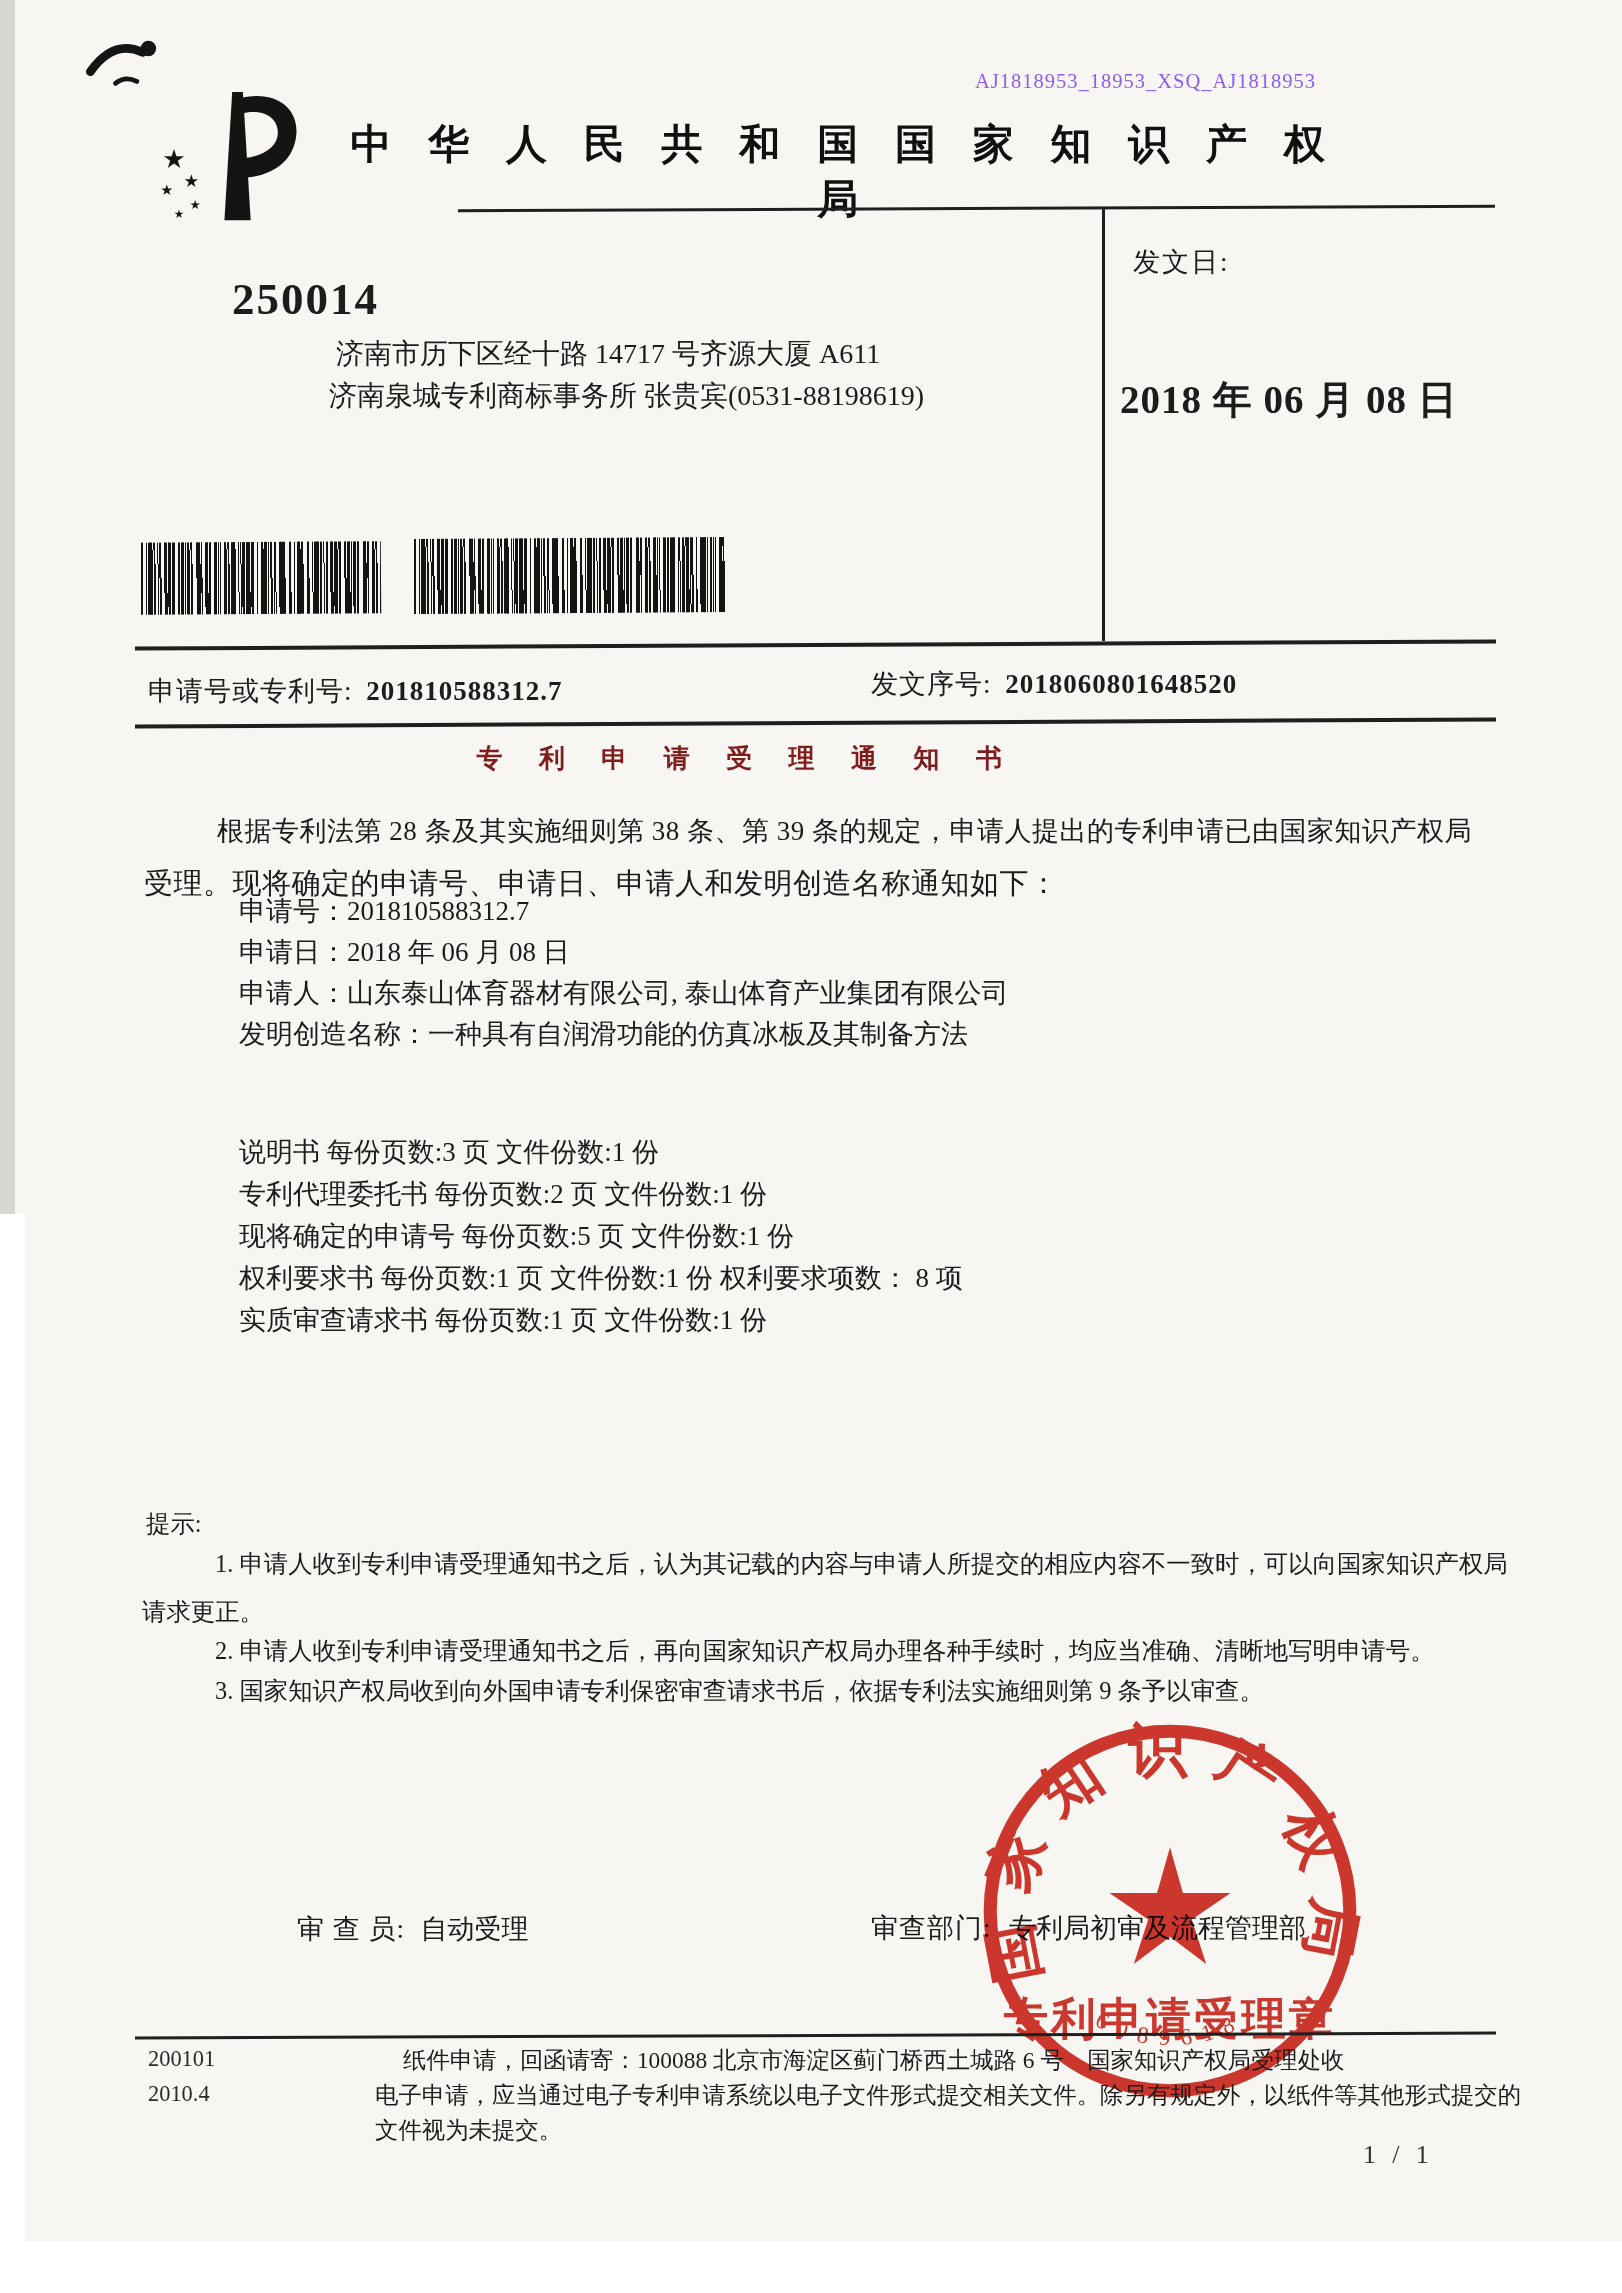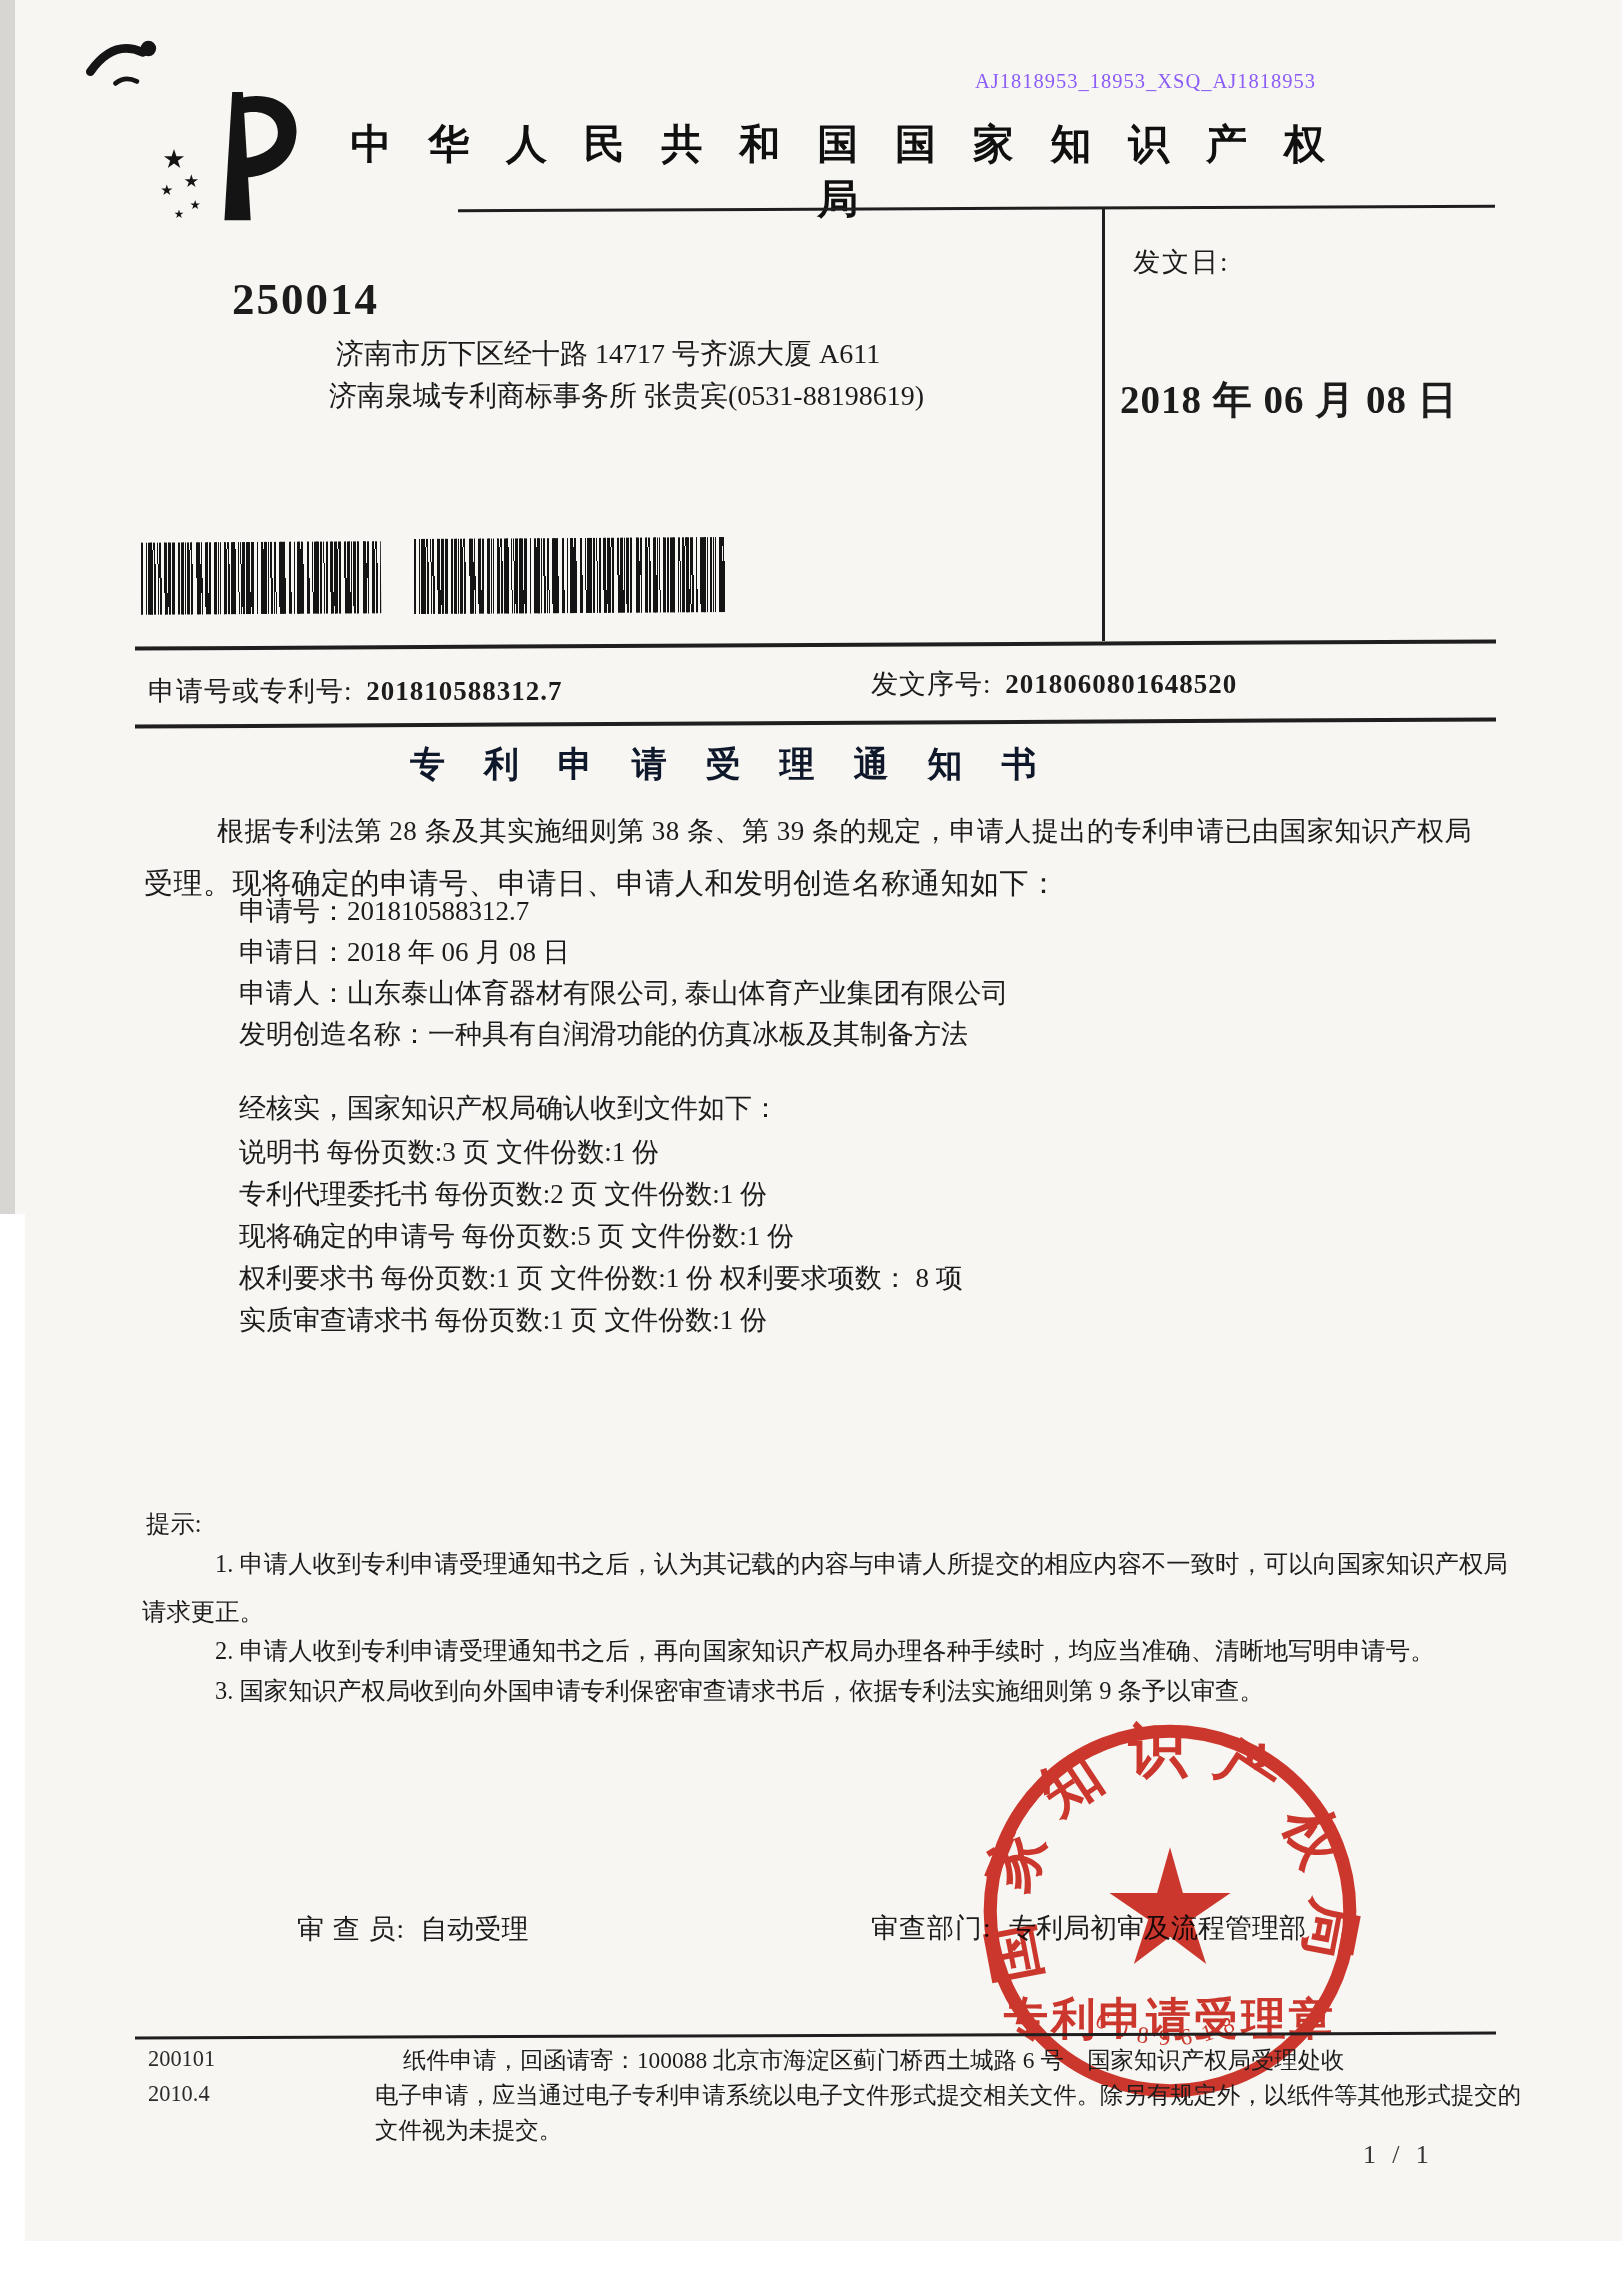--- a/index.html
+++ b/index.html
@@ -37,21 +37,21 @@
     repeating-linear-gradient(90deg,#141414 0 2px,transparent 2px 4.9px,#141414 4.9px 5.9px,transparent 5.9px 8.8px,#141414 8.8px 11.7px,transparent 11.7px 12.7px,#141414 12.7px 14.6px,transparent 14.6px 18.5px),
     repeating-linear-gradient(90deg,#141414 0 1px,transparent 1px 6.8px,#141414 6.8px 9.8px,transparent 9.8px 10.7px,#141414 10.7px 11.7px,transparent 11.7px 16.6px);}
   .bc1{left:141px;top:542px;width:240px;height:72px;transform:rotate(-0.4deg);}
   .bc2{left:414px;top:538px;width:313px;height:75px;transform:rotate(-0.4deg);}
 
   .appno-row{left:148px;top:673px;font-size:27px;}
   .serial-row{left:871px;top:666px;font-size:27px;}
   .lbl{letter-spacing:1px;}
   .val{font-weight:bold;margin-left:13.7px;letter-spacing:1px;}
 
-  .notice-title{left:121px;top:741px;width:1219px;text-align:center;font-size:35px;font-weight:bold;letter-spacing:14.6px;color:#0f172a;}
+  .notice-title{left:137px;top:741px;width:1219px;text-align:center;font-size:26px;font-weight:bold;letter-spacing:14.6px;color:#7f1d1d;}
 
   .para-1{left:217px;top:813px;font-size:27px;letter-spacing:0.5px;}
   .para-2{left:144px;top:864px;font-size:29px;letter-spacing:0.5px;}
 
   .fields-list{left:239px;top:891px;font-size:27px;}
   .fields-list .line{height:41px;line-height:41px;}
 
   .received-intro{left:239px;top:1090px;font-size:27px;}
   .docs-list{left:239px;top:1131px;font-size:27px;}
   .docs-list .line{height:42px;line-height:42px;}
@@ -129,21 +129,20 @@
   <div class="abs para-1 serif">根据专利法第 28 条及其实施细则第 38 条、第 39 条的规定，申请人提出的专利申请已由国家知识产权局</div>
   <div class="abs para-2 serif">受理。现将确定的申请号、申请日、申请人和发明创造名称通知如下：</div>
 
   <div class="abs fields-list serif">
       <div class="line">申请号：201810588312.7</div>
       <div class="line">申请日：2018 年 06 月 08 日</div>
       <div class="line">申请人：山东泰山体育器材有限公司, 泰山体育产业集团有限公司</div>
       <div class="line">发明创造名称：一种具有自润滑功能的仿真冰板及其制备方法</div>
     </div>
 
-  <div class="abs received-intro serif">经核实，国家知识产权局确认收到文件如下：</div>
   <div class="abs docs-list serif">
       <div class="line">说明书 每份页数:3 页 文件份数:1 份</div>
       <div class="line">专利代理委托书 每份页数:2 页 文件份数:1 份</div>
       <div class="line">现将确定的申请号 每份页数:5 页 文件份数:1 份</div>
       <div class="line">权利要求书 每份页数:1 页 文件份数:1 份 权利要求项数：  8 项</div>
       <div class="line">实质审查请求书 每份页数:1 页 文件份数:1 份</div>
     </div>
 
   <div class="abs notes-title serif">提示:</div>
   <div class="abs note-1a serif">1. 申请人收到专利申请受理通知书之后，认为其记载的内容与申请人所提交的相应内容不一致时，可以向国家知识产权局</div>

